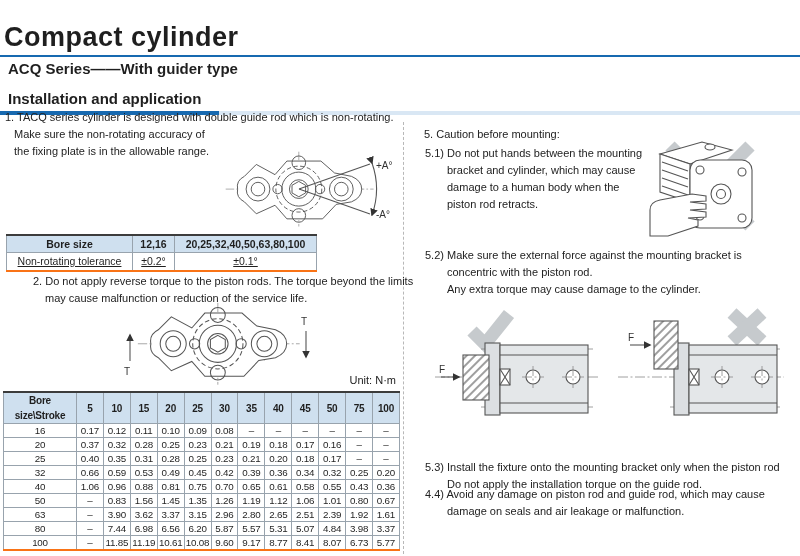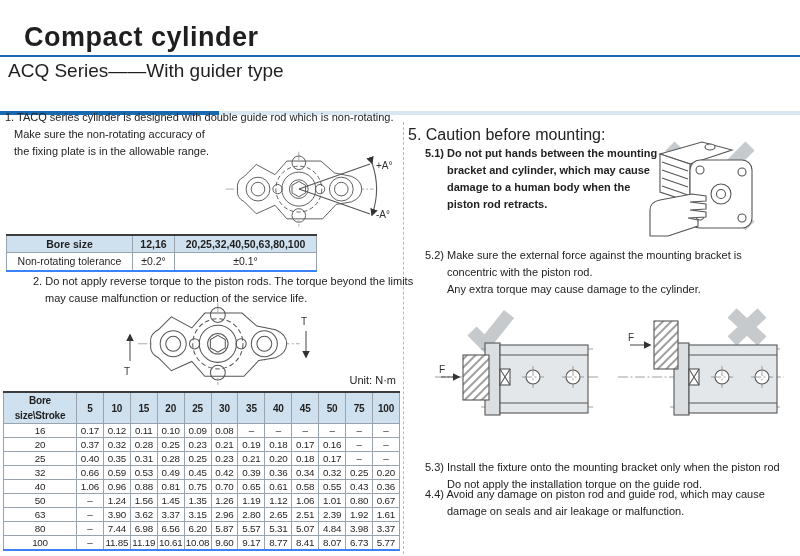--- a/index.html
+++ b/index.html
@@ -1,44 +1,44 @@
 <!DOCTYPE html>
 <html><head>
 <meta charset="utf-8">
 <style>
   html,body { margin:0; padding:0; background:#fff; }
   body { font-family:"Liberation Sans", sans-serif; color:#1f1f1f; }
   .page { position:relative; width:800px; height:556px; background:#fff; overflow:hidden; }
 
   
-  #title { position:absolute; left:24px; top:22px; font-size:27px; font-weight:bold; letter-spacing:0.5px; }
+  #title { position:absolute; left:4px; top:22px; font-size:27px; font-weight:bold; letter-spacing:0.5px; }
   #rule1 { position:absolute; left:0; top:55px; width:800px; height:2px; background:#1769b0; }
-  #subtitle { position:absolute; left:8px; top:60px; font-size:19px; font-weight:normal; }
+  #subtitle { position:absolute; left:8px; top:60px; font-size:15px; font-weight:bold; }
   #section { position:absolute; left:8px; top:90px; font-size:15px; font-weight:bold; }
   #bar-dark { position:absolute; left:0; top:111px; width:219px; height:4px; background:#1769b0; }
   #bar-light { position:absolute; left:219px; top:111px; width:581px; height:4px; background:#d9e7f4; }
   #divider { position:absolute; left:403px; top:122px; height:432px; width:0; border-left:1px dashed #b8b8b8; }
 
   
   .tblock { position:absolute; font-size:11px; line-height:17px; color:#222; }
   .tblock .tline { white-space:nowrap; }
   .hang9  .tline + .tline { padding-left:9px; }
   .hang12 .tline + .tline { padding-left:12px; }
   .hang22 .tline + .tline { padding-left:22px; }
-  #r-heading { position:absolute; left:408px; top:126px; font-size:16px; line-height:17px; color:#222; white-space:nowrap; }
+  #r-heading { position:absolute; left:424px; top:126px; font-size:11px; line-height:17px; color:#222; white-space:nowrap; }
   #unit-label { position:absolute; left:298px; top:374px; width:98px; text-align:right; font-size:11px; color:#222; }
 
   
   .dtable { position:absolute; border-collapse:collapse; table-layout:fixed; background:#fff;
-            border-top:2px solid #3c3c3c; border-bottom:2px solid #3b82f6; }
+            border-top:2px solid #3c3c3c; border-bottom:2px solid #f97316; }
   .dtable th, .dtable td { border:1px solid #98a3ad; text-align:center; padding:0; }
   .dtable thead th { background:#cfe0ef; font-weight:bold; }
   #tol-table { left:6px; top:234px; width:310px; font-size:10.5px; }
   #tol-table th { height:16px; line-height:16px; }
-  #tol-table td { height:17px; line-height:17px; font-size:10.5px; }
+  #tol-table td { height:17px; line-height:17px; font-size:10.5px;text-decoration:underline; }
   #torque-table { left:3px; top:391px; width:397px; font-size:9.8px; letter-spacing:-0.2px; }
   #torque-table th { height:15px; line-height:15px; font-size:10px; }
   #torque-table td { height:13px; line-height:13px; }
 
   
   svg { position:absolute; overflow:visible; }
   svg text { font-family:"Liberation Sans", sans-serif; font-size:10px; fill:#333; }
   .cl { stroke:#888; stroke-width:0.8; stroke-dasharray:10 2.5 2 2.5; fill:none; }
   .ln { stroke:#555; stroke-width:1.1; fill:none; }
   .lnw { stroke:#555; stroke-width:1.1; fill:#fff; }
@@ -76,20 +76,21 @@
       <circle class="ln" cx="113" cy="46" r="5.5"></circle>
     </g>
   </defs>
 </svg>
 
 <div class="page">
 
   <div id="title">Compact cylinder</div>
   <div id="rule1"></div>
   <div id="subtitle">ACQ Series——With guider type</div>
+  <div id="section">Installation and application</div>
   <div id="bar-dark"></div>
   <div id="bar-light"></div>
   <div id="divider"></div>
 
   <div class="tblock hang9" style="left:5px; top:109px;">
       <div class="tline">1. TACQ series cylinder is designed with double guide rod which is non-rotating.</div>
       <div class="tline">Make sure the non-rotating accuracy of</div>
       <div class="tline">the fixing plate is in the allowable range.</div>
     </div>
 
@@ -248,21 +249,21 @@
           <td>0.65</td>
           <td>0.61</td>
           <td>0.58</td>
           <td>0.55</td>
           <td>0.43</td>
           <td>0.36</td>
         </tr>
         <tr>
           <td>50</td>
           <td>–</td>
-          <td>1.24</td>
+          <td>0.83</td>
           <td>1.56</td>
           <td>1.45</td>
           <td>1.35</td>
           <td>1.26</td>
           <td>1.19</td>
           <td>1.12</td>
           <td>1.06</td>
           <td>1.01</td>
           <td>0.80</td>
           <td>0.67</td>
@@ -310,21 +311,21 @@
           <td>8.41</td>
           <td>8.07</td>
           <td>6.73</td>
           <td>5.77</td>
         </tr>
       </tbody>
   </table>
 
   <div id="r-heading">5. Caution before mounting:</div>
 
-  <div class="tblock hang22" style="left:425px; top:145px;font-weight:bold;">
+  <div class="tblock hang22" style="left:425px; top:145px;">
       <div class="tline">5.1) Do not put hands between the mounting</div>
       <div class="tline">bracket and cylinder, which may cause</div>
       <div class="tline">damage to a human body when the</div>
       <div class="tline">piston rod retracts.</div>
     </div>
 
   <svg style="left:648px; top:136px;" width="148" height="102" viewBox="0 0 148 102">
     <g>
       <path class="gmark" stroke-width="18" d="M22,10 L102,90"></path>
       <path class="gmark" stroke-width="18" d="M102,10 L22,90"></path>

